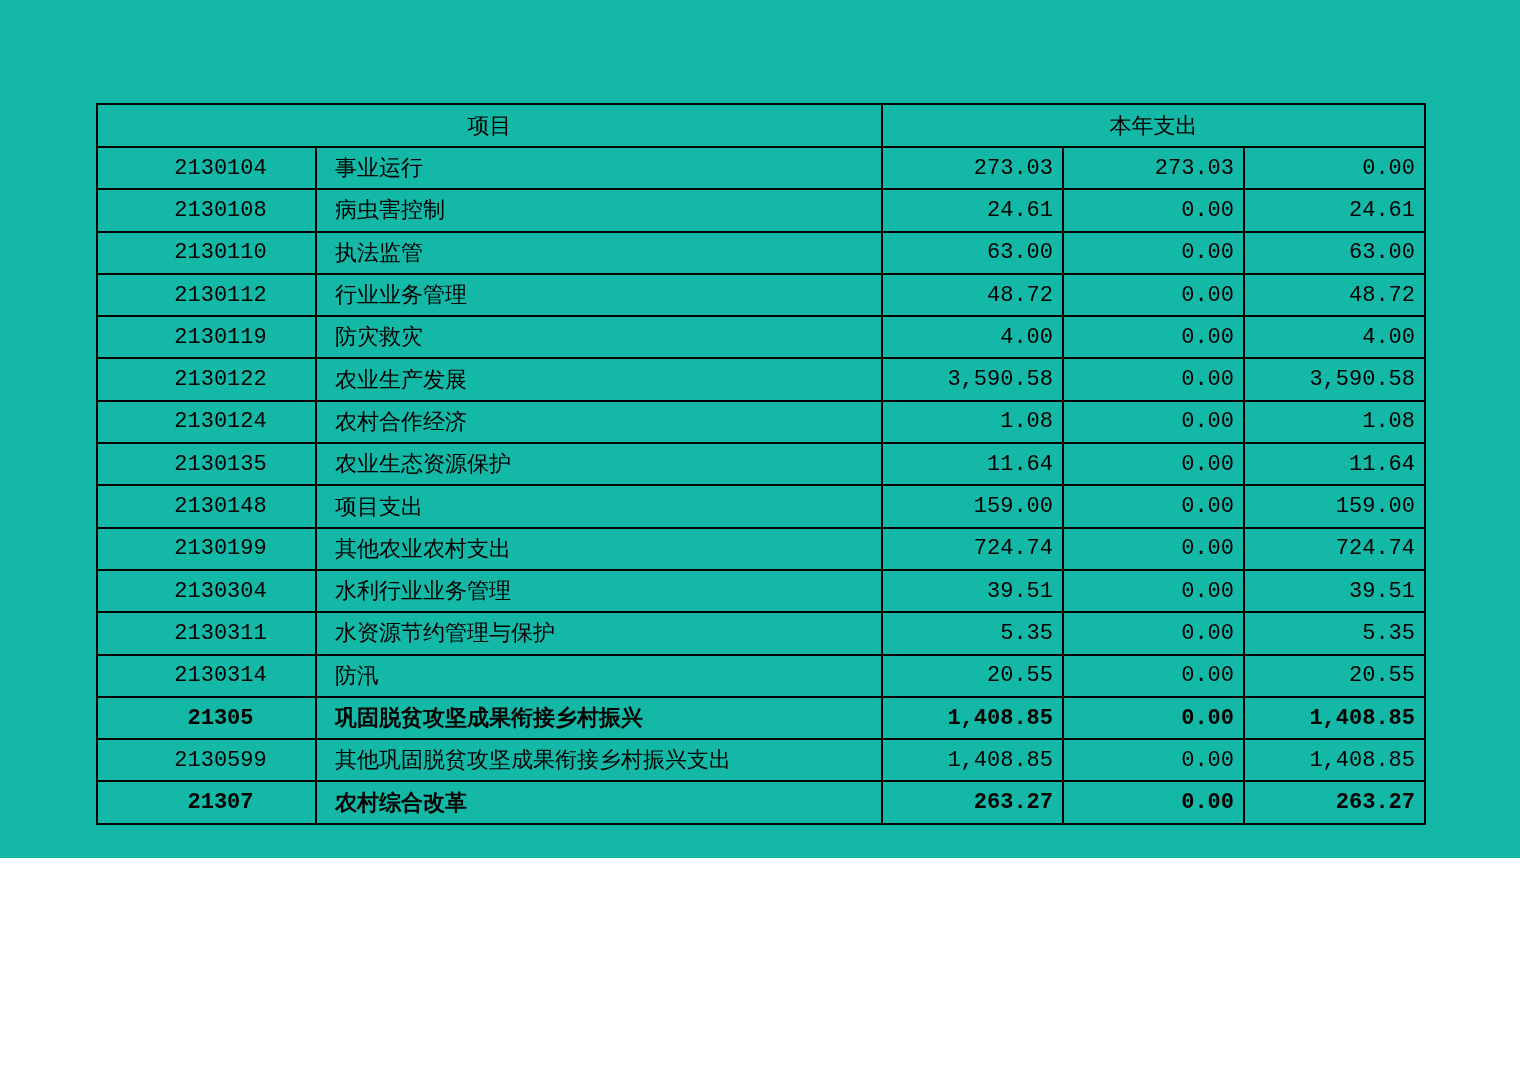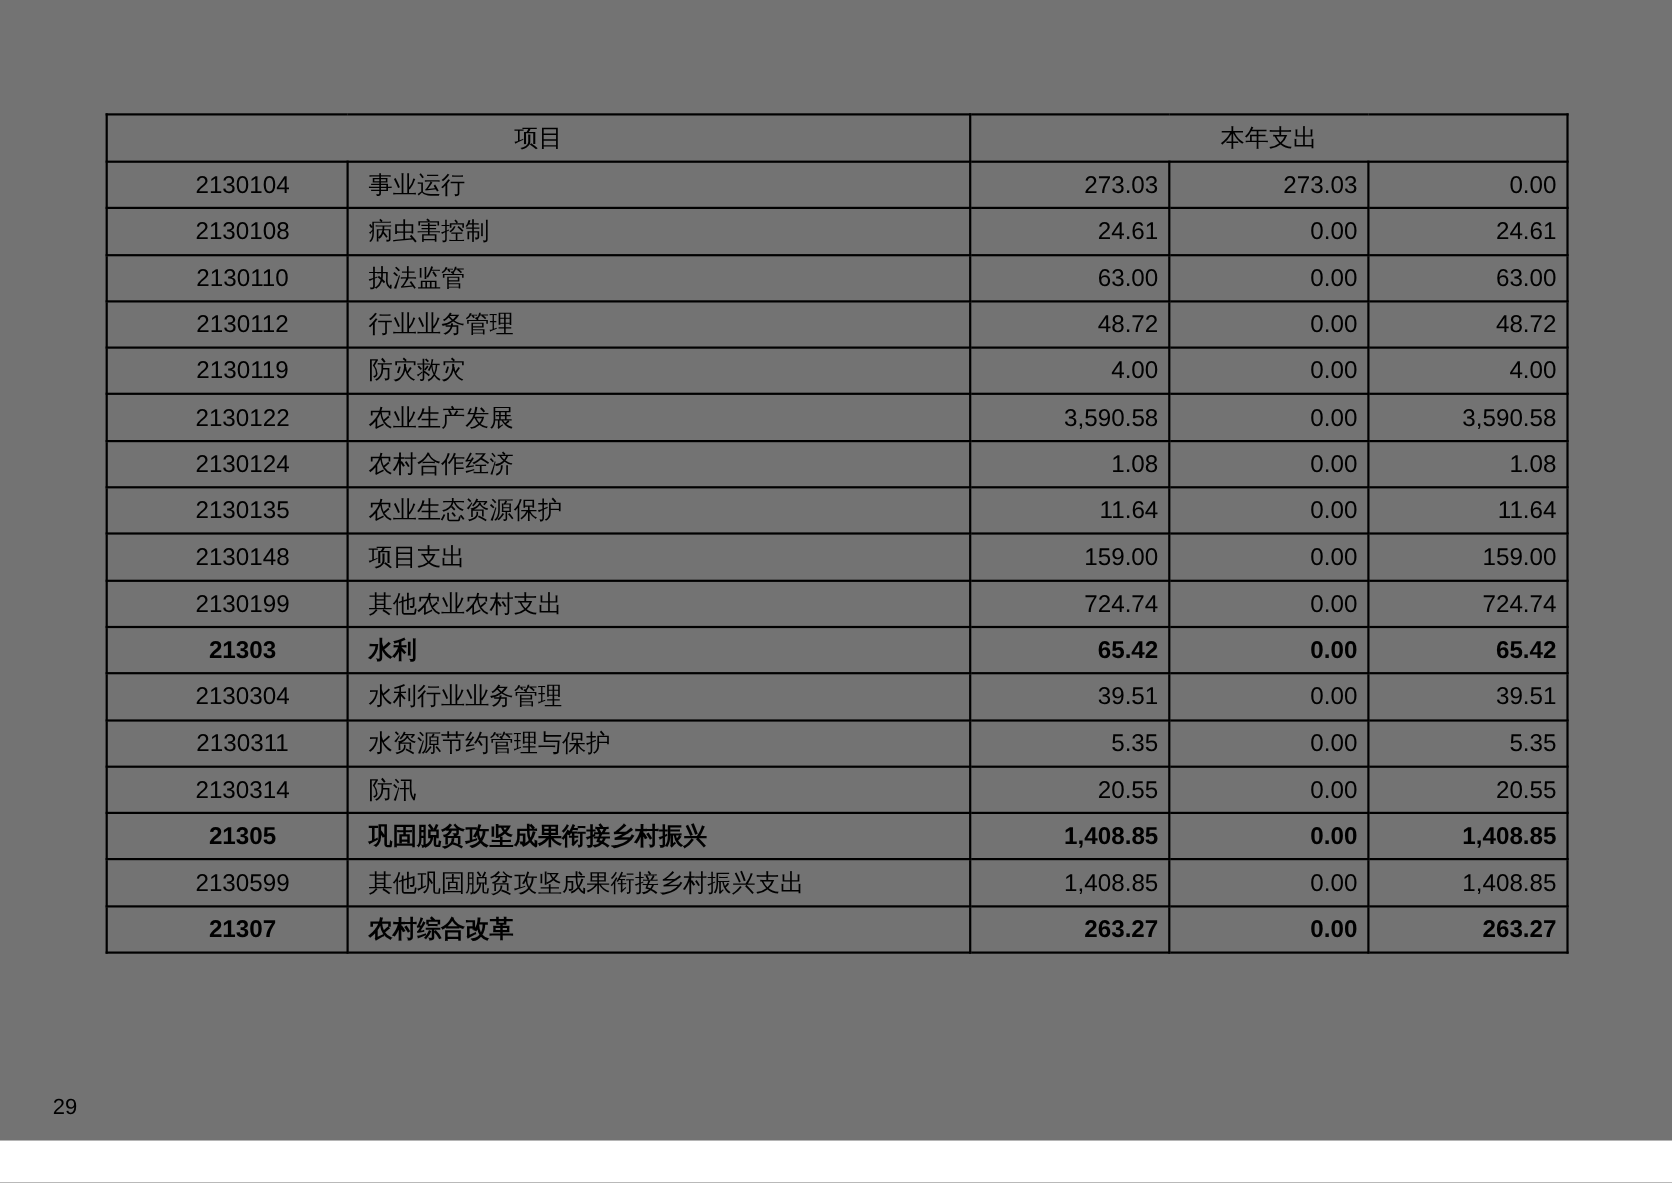--- a/index.html
+++ b/index.html
@@ -1,22 +1,22 @@
 <!DOCTYPE html>
 <html><head>
 <meta charset="utf-8">
 <style>
   html, body { margin: 0; padding: 0; background: #ffffff; }
   .sheet {
     position: relative;
     width: 1520px;
-    height: 1037px;
-    background: #737373;
+    height: 858px;
+    background: #14b8a6;
     color: #000000;
-    font-family: Liberation Sans, sans-serif;
+    font-family: Liberation Mono, monospace;
     overflow: hidden;
   }
   table.budget-table {
     position: absolute;
     left: 96px;
     top: 103px;
     width: 1328px;
     border-collapse: collapse;
     table-layout: fixed;
   }
@@ -134,27 +134,20 @@
         <td class="num">0.00</td>
         <td class="num">159.00</td>
       </tr>
         <tr class="data-row">
         <td class="code">2130199</td>
         <td class="name">其他农业农村支出</td>
         <td class="num">724.74</td>
         <td class="num">0.00</td>
         <td class="num">724.74</td>
       </tr>
-        <tr class="data-row bold">
-        <td class="code">21303</td>
-        <td class="name">水利</td>
-        <td class="num">65.42</td>
-        <td class="num">0.00</td>
-        <td class="num">65.42</td>
-      </tr>
         <tr class="data-row">
         <td class="code">2130304</td>
         <td class="name">水利行业业务管理</td>
         <td class="num">39.51</td>
         <td class="num">0.00</td>
         <td class="num">39.51</td>
       </tr>
         <tr class="data-row">
         <td class="code">2130311</td>
         <td class="name">水资源节约管理与保护</td>

